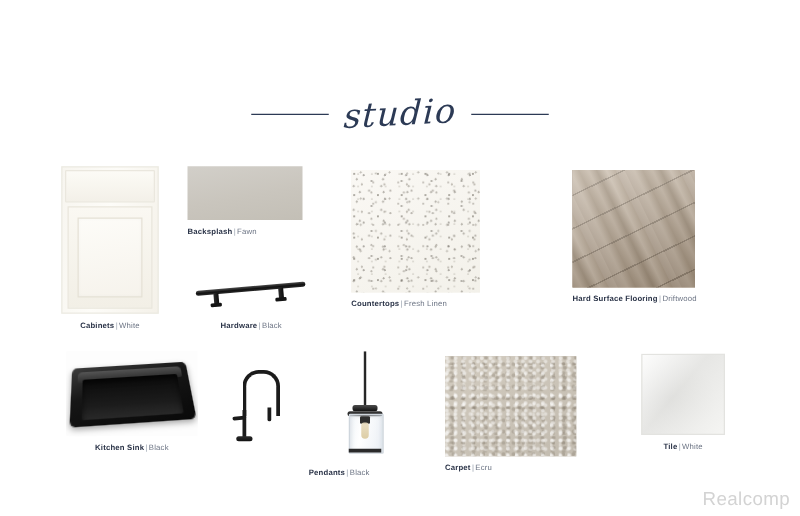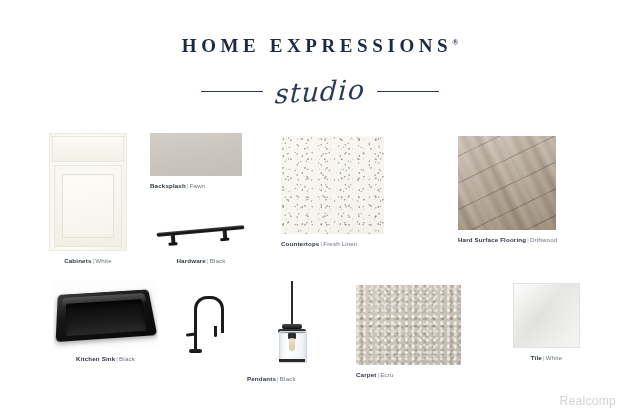--- a/index.html
+++ b/index.html
@@ -299,35 +299,32 @@
     background:
       linear-gradient(130deg, rgba(255,255,255,.9), rgba(226,226,224,.65) 45%, rgba(246,246,244,.9)),
       radial-gradient(ellipse at 35% 55%, rgba(205,205,202,.55), transparent 60%),
       #eeeeec;
     box-shadow: inset 0 0 0 1px #e3e3e0;
   }
 
   
   #watermark {
     position: absolute;
-    right: 24px;
+    right: 8px;
     bottom: 5px;
-    font-size: 12px;
+    font-size: 15px;
     color: #d3d3d3;
     letter-spacing: .3px;
   }
 </style>
 </head>
 <body>
 
 <div id="page">
 
-  <div id="logo-block">
-    <div id="brand-title"><span>HOME EXPRESSIONS</span><span id="brand-reg">®</span></div>
-  </div>
 
   <div id="studio-row">
     <div class="rule"></div>
     <div id="studio-word">studio</div>
     <div class="rule"></div>
   </div>
 
   <div class="item" style="left:49px; top:133px;">
     <div id="cabinet-swatch" class="swatch">
       <div id="cab-drawer"></div>

